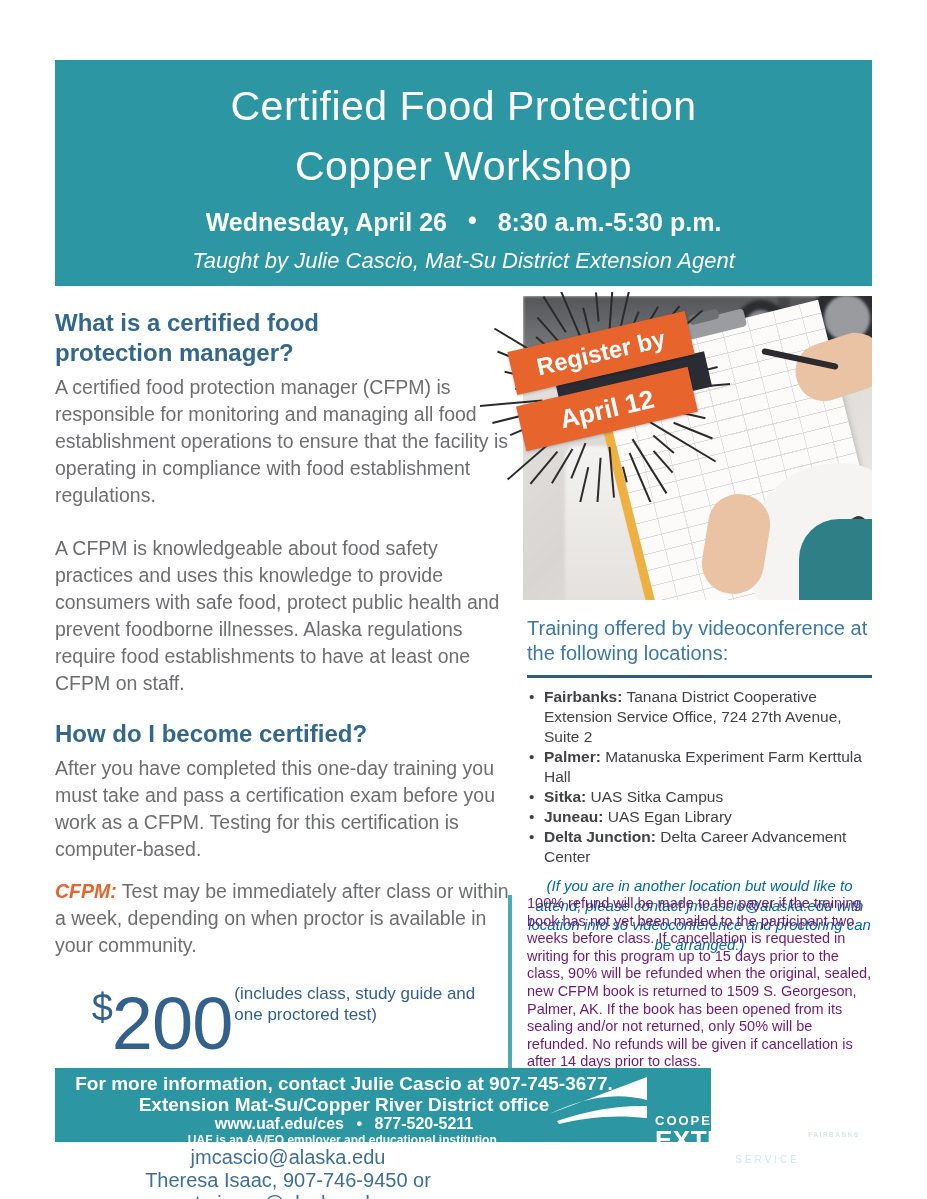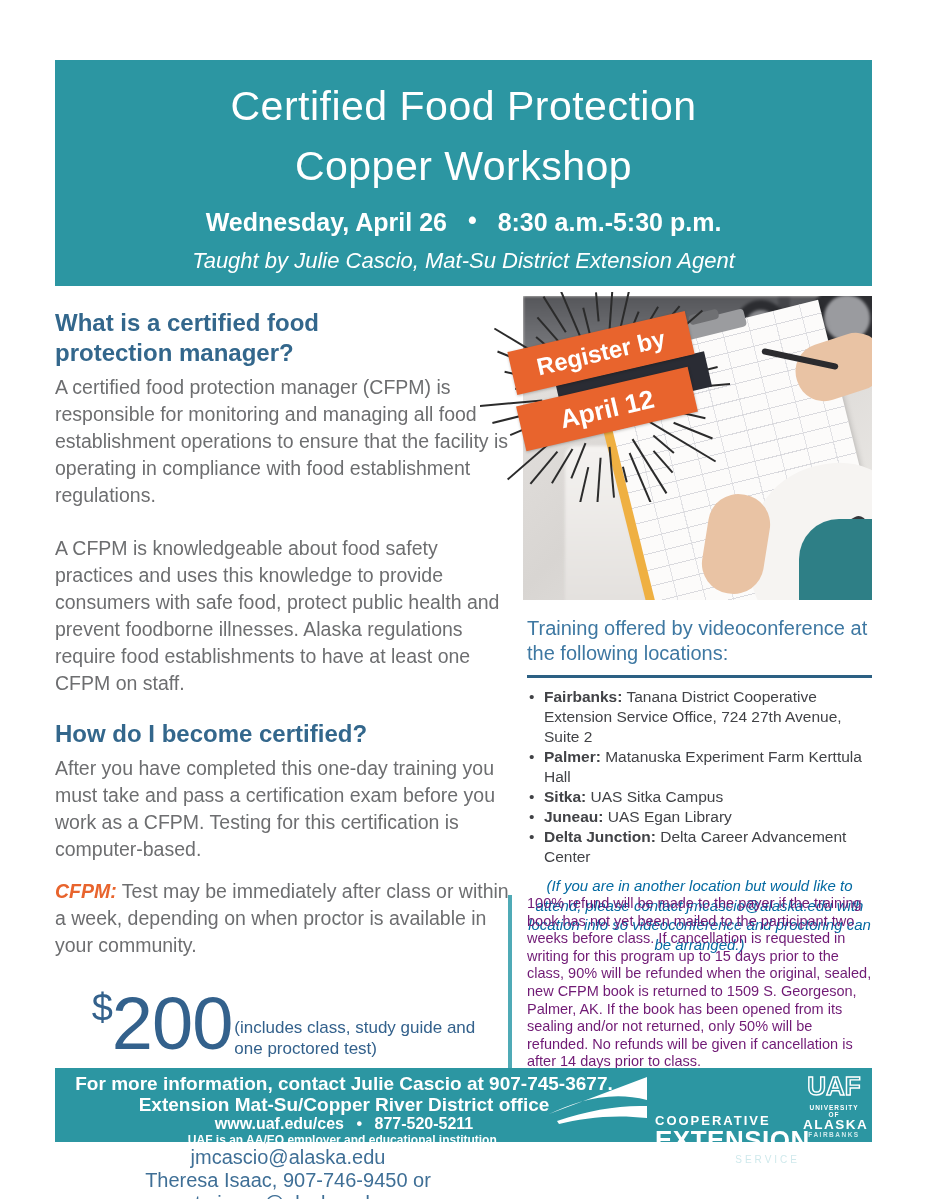--- a/index.html
+++ b/index.html
@@ -18,21 +18,21 @@
   
   .col-left { position:absolute; left:55px; top:308px; width:466px; color:#6D6E70; }
   .h-blue { color:#33678C; font-weight:bold; font-size:24px; line-height:30px; }
   .body-p { font-size:19.5px; line-height:27px; margin-top:6px; }
   .p2 { margin-top:26px; }
   .h2 { margin-top:22px; }
   .note-p { font-size:19.5px; line-height:27px; margin-top:15px; }
   .note-label { color:#E8642D; font-weight:bold; font-style:italic; }
 
   .price-block { margin-top:14px; text-align:center; color:#33618C; }
-  .price-row { display:flex; justify-content:center; align-items:flex-end; gap:2px; }
+  .price-row { display:flex; justify-content:center; align-items:flex-start; gap:2px; }
   .price-amt { font-size:74px; line-height:70px; font-weight:400; letter-spacing:-1px; }
   .price-cur { font-size:38px; vertical-align:28px; font-weight:400; }
   .price-inc { width:250px; text-align:left; font-size:17px; line-height:21px; margin-top:10px; }
   .reg-line { font-size:22px; margin-top:8px; }
   .or-line  { font-size:22px; margin-top:4px; }
   .contact-line { font-size:20px; line-height:23px; color:#3F6F96; }
 
   
   .photo { position:absolute; left:523px; top:296px; width:349px; height:304px; overflow:hidden;
            background:linear-gradient(135deg,#e8e5e2 0%,#d8d5d2 45%,#efedea 100%); }
@@ -90,21 +90,21 @@
   .loc-list li { padding-left:17px; position:relative; }
   .loc-list li::before { content:"•"; position:absolute; left:2px; top:0; color:#414246; }
   .loc-city { font-weight:bold; }
   .loc-note { margin-top:9px; color:#0369a1; font-style:italic; font-size:15px;
               line-height:19.5px; text-align:center; }
 
   .refund { position:absolute; left:508px; top:895px; width:364px; border-left:4px solid #4FAAB6;
             padding-left:15px; color:#701a75; font-size:14.5px; line-height:17.6px; }
 
   
-  .footer-band { position:absolute; left:55px; top:1068px; width:817px; height:74px;
+  .footer-band { position:absolute; left:55px; top:1068px; width:656px; height:74px;
                  background:#2C96A2; color:#fff; }
   .footer-text { position:absolute; left:8px; top:5px; width:562px; text-align:center; }
   .f1 { font-size:19px; font-weight:bold; line-height:21px; }
   .f2 { font-size:19px; font-weight:bold; line-height:21px; }
   .f3 { font-size:16px; font-weight:bold; line-height:18px; }
   .f3 .sep { margin:0 8px; }
   .f4 { font-size:12px; font-weight:bold; line-height:14px; }
   .ces-swoosh { position:absolute; left:492px; top:6px; width:104px; height:54px; }
   .ces-text { position:absolute; left:600px; top:13px; width:145px; color:#fff; }
   .ces-w1 { font-size:13px; letter-spacing:2px; font-weight:bold;margin-top:32px; }

